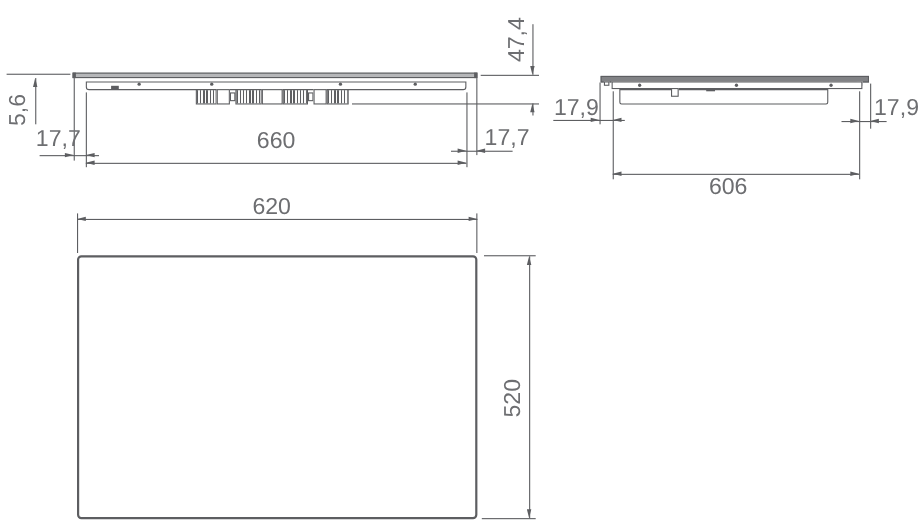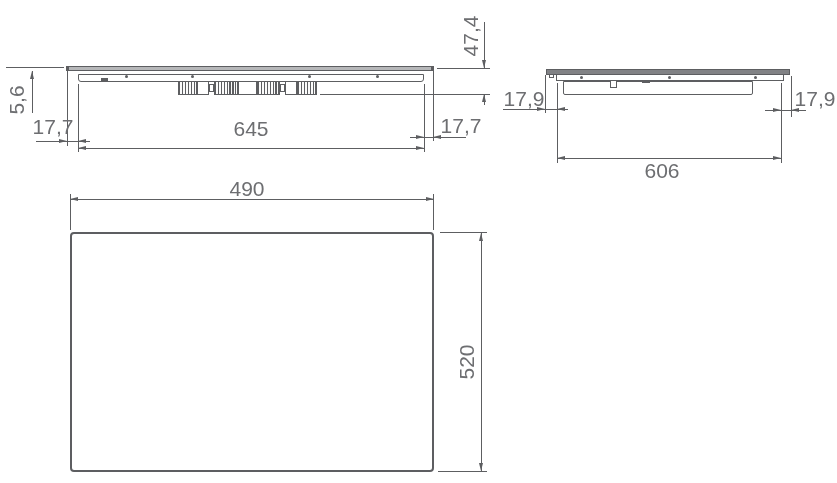--- a/index.html
+++ b/index.html
@@ -61,21 +61,21 @@
     <div class="vl" style="left:433px;top:71px;height:70px;"></div>
 
     <div class="hl" style="left:36px;top:141px;width:54px;"></div>
     <div class="aR" style="left:59px;top:139px;"></div>
     <div class="aL" style="left:78px;top:139px;"></div>
     <span class="lbl" style="left:53px;top:126px;">17,7</span>
 
     <div class="hl" style="left:78px;top:148px;width:346px;"></div>
     <div class="aL" style="left:78px;top:146px;"></div>
     <div class="aR" style="left:416px;top:146px;"></div>
-    <span class="lbl" style="left:251px;top:128px;">645</span>
+    <span class="lbl" style="left:251px;top:128px;">660</span>
 
     <div class="hl" style="left:410px;top:137px;width:56px;"></div>
     <div class="aR" style="left:416px;top:135px;"></div>
     <div class="aL" style="left:433px;top:135px;"></div>
     <span class="lbl" style="left:461px;top:125px;">17,7</span>
 
     <div class="hl" style="left:437px;top:68px;width:53px;"></div>
     <div class="hl" style="left:320px;top:94px;width:170px;"></div>
     <div class="vl" style="left:484px;top:22px;height:46px;"></div>
     <div class="aD" style="left:482px;top:60px;"></div>
@@ -118,21 +118,21 @@
   </div>
 
   <div>
     <div class="box" style="left:70px;top:232px;width:364px;height:240px;border-width:2px;border-radius:4px;"></div>
 
     <div class="vl" style="left:70px;top:194px;height:36px;"></div>
     <div class="vl" style="left:433px;top:194px;height:36px;"></div>
     <div class="hl" style="left:70px;top:199px;width:364px;"></div>
     <div class="aL" style="left:70px;top:197px;"></div>
     <div class="aR" style="left:426px;top:197px;"></div>
-    <span class="lbl" style="left:247px;top:188px;">490</span>
+    <span class="lbl" style="left:247px;top:188px;">620</span>
 
     <div class="hl" style="left:440px;top:232px;width:47px;"></div>
     <div class="hl" style="left:438px;top:471px;width:49px;"></div>
     <div class="vl" style="left:481px;top:233px;height:238px;"></div>
     <div class="aU" style="left:479px;top:233px;"></div>
     <div class="aD" style="left:479px;top:463px;"></div>
     <span class="lbl rot" style="left:466px;top:362px;">520</span>
   </div>
 
 </div>

